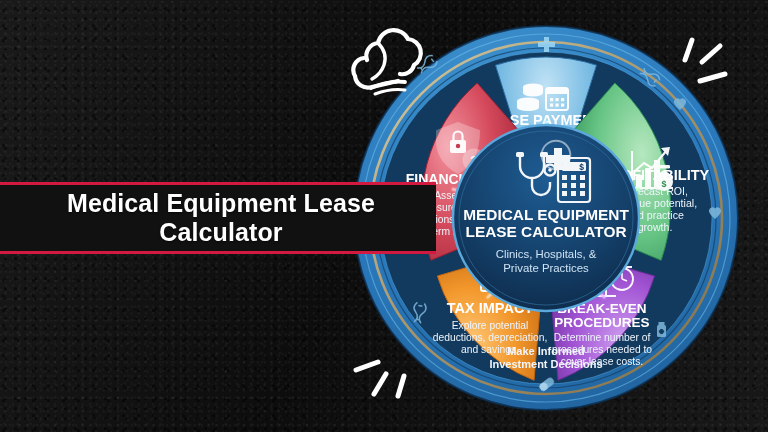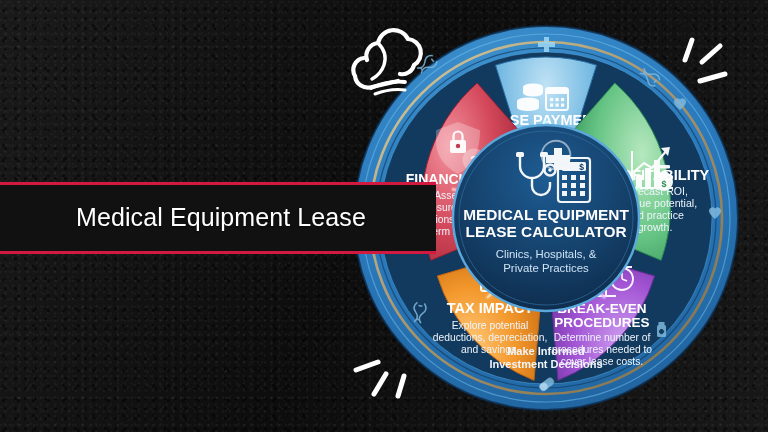--- a/index.html
+++ b/index.html
@@ -29,21 +29,21 @@
     background:#111111;
     border-top:3px solid #d21a40;
     border-bottom:3px solid #d21a40;
     display:flex;align-items:center;justify-content:center;
     box-sizing:border-box;
     z-index:6;
   }
   #title-text{
     color:#ffffff;
     font-size:25px;line-height:1.18;
-    font-weight:normal;
+    font-weight:bold;
     letter-spacing:.1px;
     text-align:center;
     padding:0 18px 0 24px;
     text-shadow:0 1px 2px rgba(0,0,0,.6);
   }
   #title-text .l2{display:block;}
   
   #wheel-wrap{
     position:absolute;left:352px;top:24px;width:388px;height:388px;
     z-index:3;
@@ -62,20 +62,21 @@
   .foot-txt{font-family:"Liberation Sans",sans-serif;font-weight:bold;fill:#f2f6fb;}
 </style>
 </head>
 <body>
 
 <div id="bg"></div>
 
 <div id="title-band">
   <div id="title-text">
     <span>Medical Equipment Lease</span>
+    <span class="l2">Calculator</span>
   </div>
 </div>
 
 <div id="wheel-wrap">
 <svg id="wheel" viewBox="0 0 388 388" xmlns="http://www.w3.org/2000/svg">
   <defs>
     <radialGradient id="gBlue" cx="50%" cy="18%" r="85%">
       <stop offset="0%" stop-color="#bfe2f5"></stop>
           <stop offset="55%" stop-color="#74b9e2"></stop>
       <stop offset="100%" stop-color="#3d87bb"></stop>

